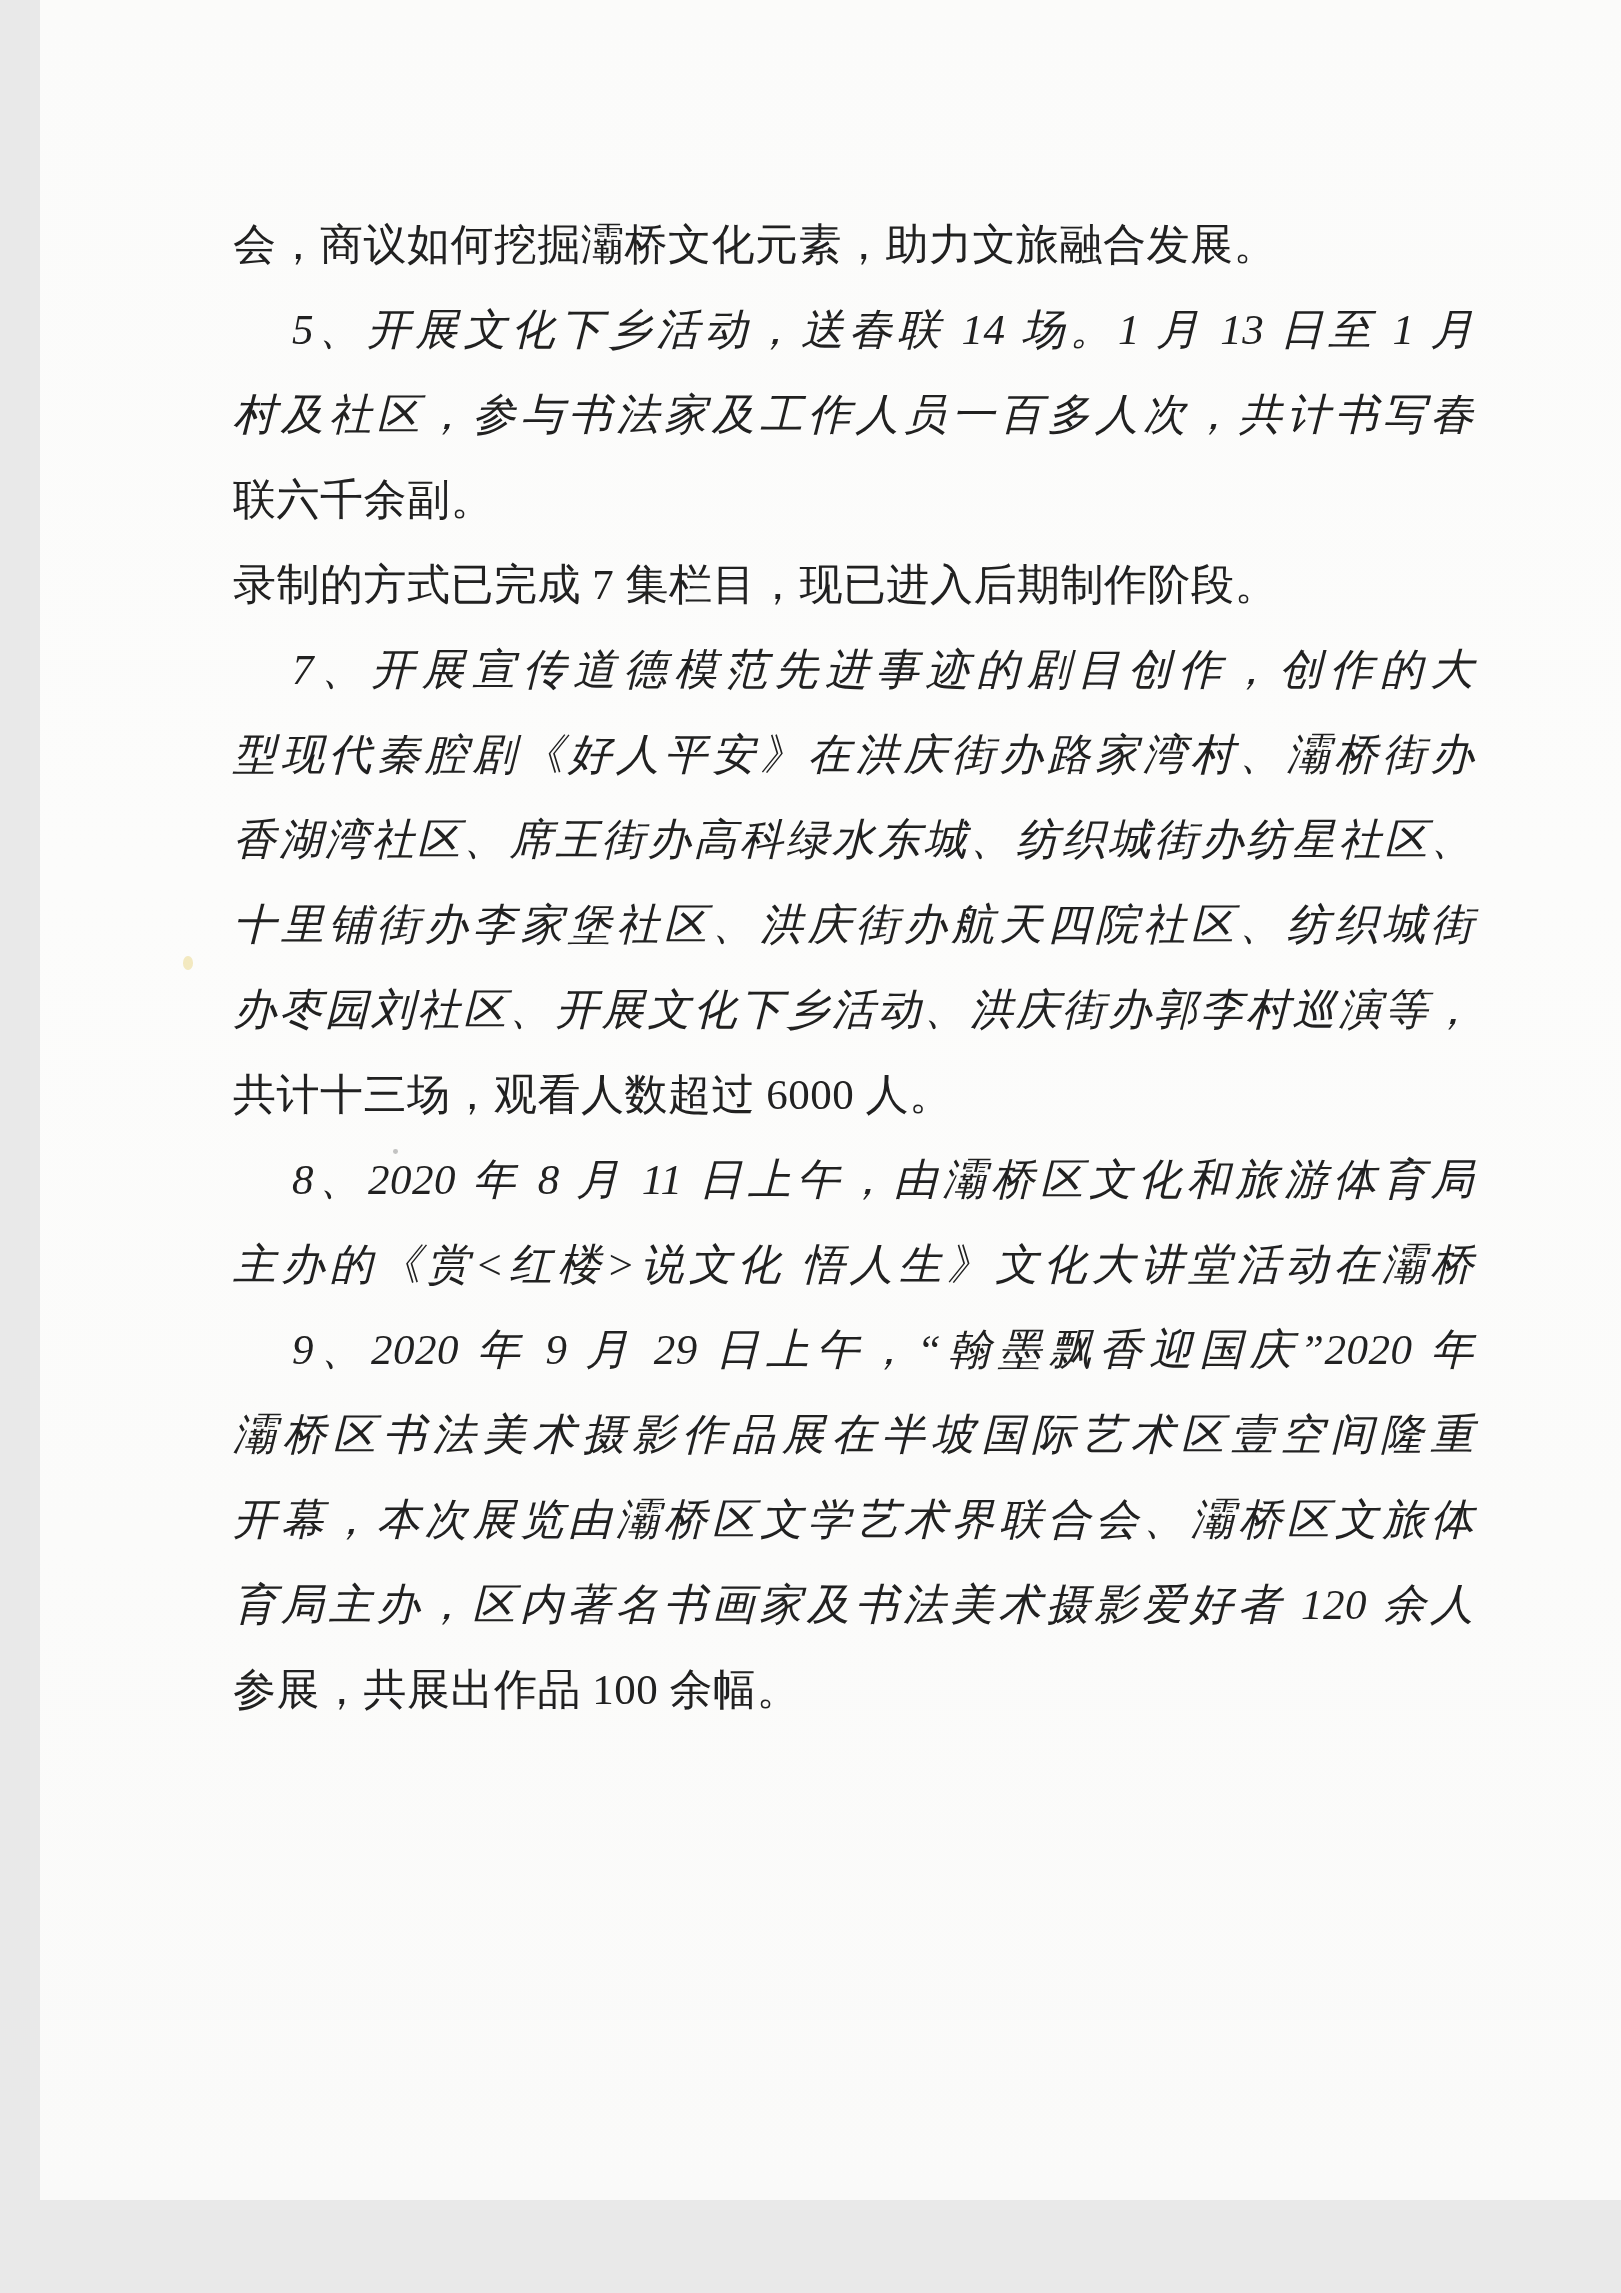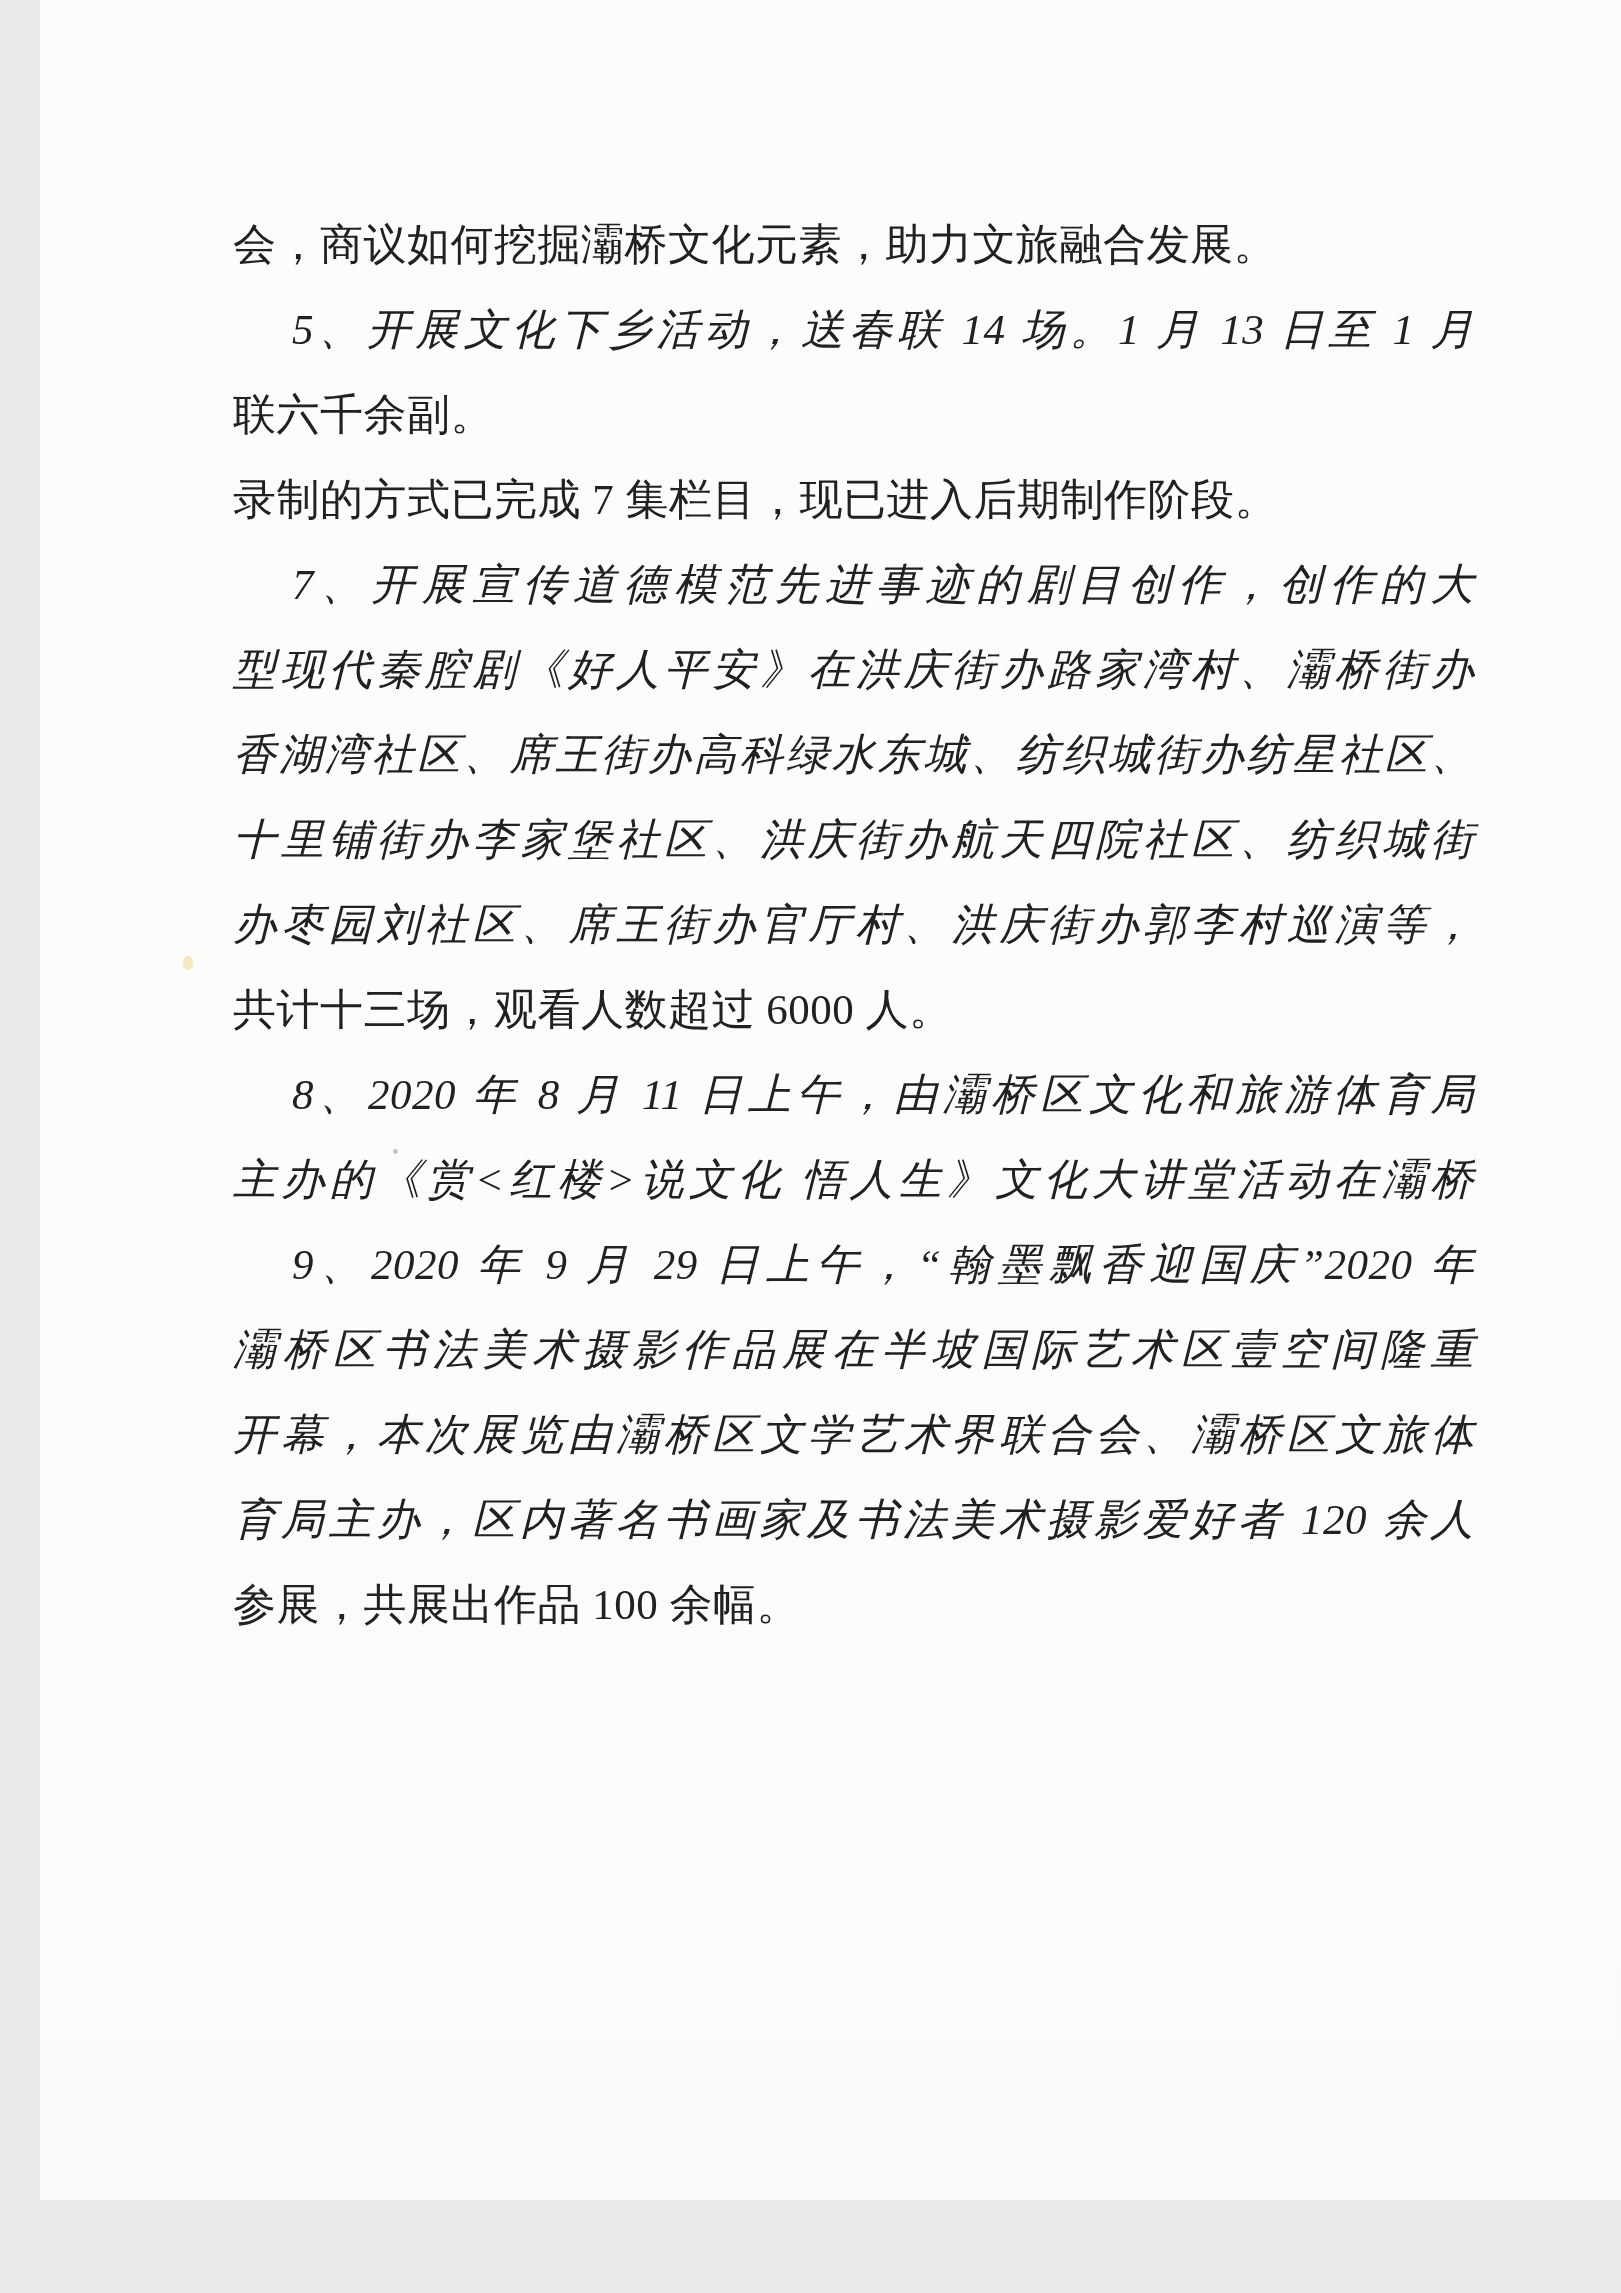--- a/index.html
+++ b/index.html
@@ -72,27 +72,28 @@
     background: linear-gradient(90deg, rgba(0,0,0,0) 0%, rgba(0,0,0,0.03) 100%);
   }
 </style>
 </head>
 <body>
 
 <div class="page">
   <div class="text-block">
       <div class="line">会，商议如何挖掘灞桥文化元素，助力文旅融合发展。</div>
       <div class="line fill indent">5、开展文化下乡活动，送春联 14 场。1 月 13 日至 1 月</div>
+      <div class="line fill">村及社区，参与书法家及工作人员一百多人次，共计书写春</div>
       <div class="line">联六千余副。</div>
       <div class="line">录制的方式已完成 7 集栏目，现已进入后期制作阶段。</div>
       <div class="line fill indent">7、开展宣传道德模范先进事迹的剧目创作，创作的大</div>
       <div class="line fill">型现代秦腔剧《好人平安》在洪庆街办路家湾村、灞桥街办</div>
       <div class="line fill">香湖湾社区、席王街办高科绿水东城、纺织城街办纺星社区、</div>
       <div class="line fill">十里铺街办李家堡社区、洪庆街办航天四院社区、纺织城街</div>
-      <div class="line fill">办枣园刘社区、席王街办官厅村、洪庆街办郭李村巡演等，</div>
+      <div class="line fill">办枣园刘社区、开展文化下乡活动、洪庆街办郭李村巡演等，</div>
       <div class="line">共计十三场，观看人数超过 6000 人。</div>
       <div class="line fill indent">8、2020 年 8 月 11 日上午，由灞桥区文化和旅游体育局</div>
       <div class="line fill">主办的《赏&lt;红楼&gt;说文化 悟人生》文化大讲堂活动在灞桥</div>
       <div class="line fill indent">9、2020 年 9 月 29 日上午，“翰墨飘香迎国庆”2020 年</div>
       <div class="line fill">灞桥区书法美术摄影作品展在半坡国际艺术区壹空间隆重</div>
       <div class="line fill">开幕，本次展览由灞桥区文学艺术界联合会、灞桥区文旅体</div>
       <div class="line fill">育局主办，区内著名书画家及书法美术摄影爱好者 120 余人</div>
       <div class="line">参展，共展出作品 100 余幅。</div>
     </div>
   <div class="speck-1"></div>

